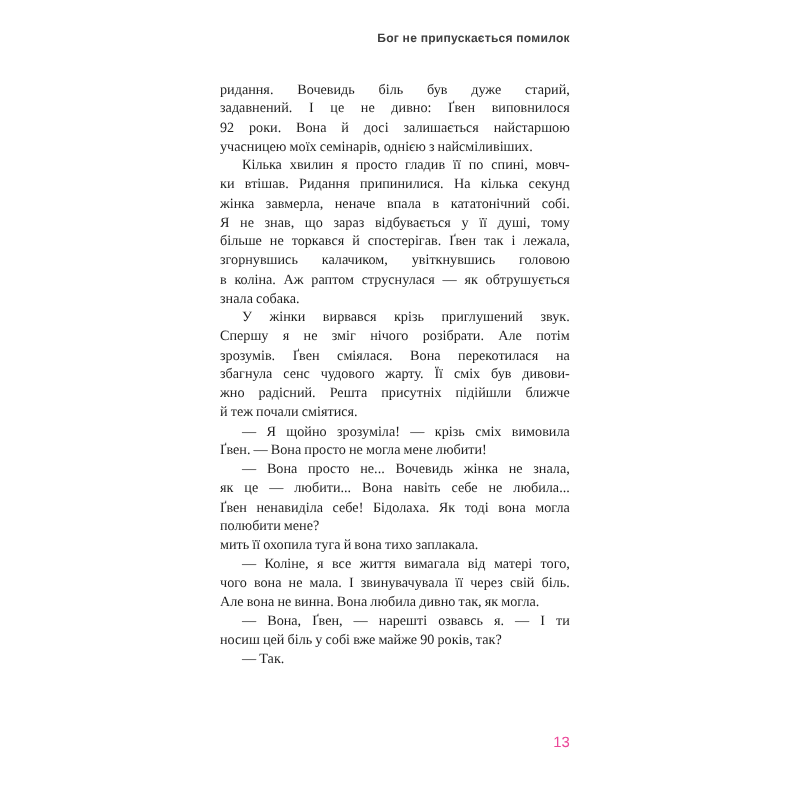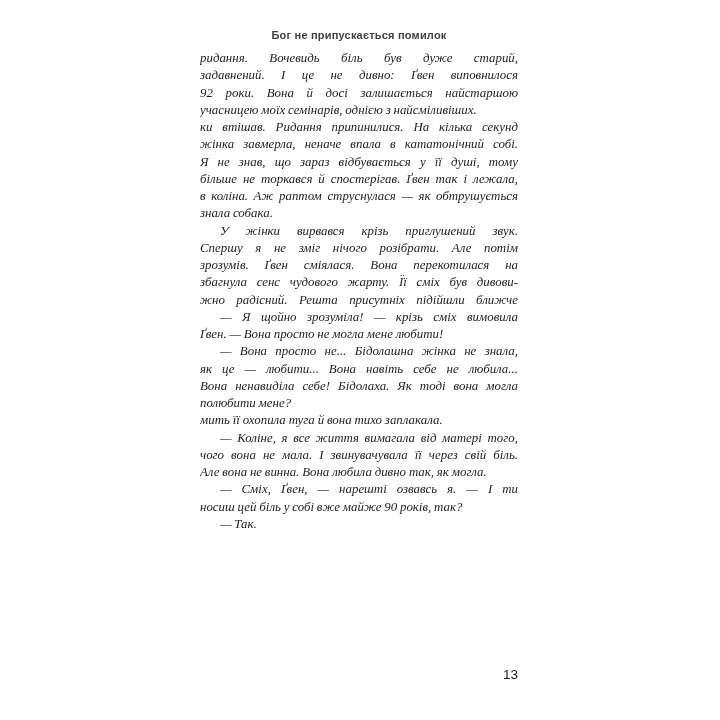--- a/index.html
+++ b/index.html
@@ -15,23 +15,22 @@
     top: 29px; left: 200px; width: 318px;
     text-align: right;
     font-family: "Liberation Sans", sans-serif;
     font-size: 11px;
     font-weight: 700;
     letter-spacing: 0.2px;
     color: #3f3f3f;
   }
   .body-text {
     position: absolute;
-    top: 50px; left: 200px; width: 318px;
+    top: 73px; left: 200px; width: 318px;
     color: #1e1e1e;
-    font-style: italic;
   }
   .line {
     font-family: "Liberation Serif", serif;
     font-size: 12.9px;
     line-height: 17.25px;
     height: 17.25px;
     word-spacing: -0.4px;
     text-align: left;
     overflow: hidden;
   }
@@ -46,47 +45,50 @@
     text-align: right;
     font-family: "Liberation Sans", sans-serif;
     font-size: 13.5px;
     color: #4c4c4c;
   }
 </style>
 </head>
 <body>
 
 <div class="page" style="background: rgb(255, 255, 255);">
-  <div class="running-header" style="color: rgb(63, 63, 63); text-align: center;">Бог не припускається помилок</div>
+  <div class="running-header" style="color: rgb(63, 63, 63);">Бог не припускається помилок</div>
 
   <div class="body-text" style="color: rgb(30, 30, 30);">
       <div class="line just">ридання. Вочевидь біль був дуже старий,</div>
       <div class="line just">задавнений. І це не дивно: Ґвен виповнилося</div>
       <div class="line just">92 роки. Вона й досі залишається найстаршою</div>
       <div class="line">учасницею моїх семінарів, однією з найсміливіших.</div>
+      <div class="line just indent">Кілька хвилин я просто гладив її по спині, мовч-</div>
       <div class="line just">ки втішав. Ридання припинилися. На кілька секунд</div>
       <div class="line just">жінка завмерла, неначе впала в кататонічний собі.</div>
       <div class="line just">Я не знав, що зараз відбувається у її душі, тому</div>
       <div class="line just">більше не торкався й спостерігав. Ґвен так і лежала,</div>
+      <div class="line just">згорнувшись калачиком, увіткнувшись головою</div>
       <div class="line just">в коліна. Аж раптом струснулася — як обтрушується</div>
       <div class="line">знала собака.</div>
       <div class="line just indent">У жінки вирвався крізь приглушений звук.</div>
       <div class="line just">Спершу я не зміг нічого розібрати. Але потім</div>
       <div class="line just">зрозумів. Ґвен сміялася. Вона перекотилася на</div>
       <div class="line just">збагнула сенс чудового жарту. Її сміх був дивови-</div>
       <div class="line just">жно радісний. Решта присутніх підійшли ближче</div>
+      <div class="line">й теж почали сміятися.</div>
       <div class="line just indent">— Я щойно зрозуміла! — крізь сміх вимовила</div>
       <div class="line">Ґвен. — Вона просто не могла мене любити!</div>
-      <div class="line just indent">— Вона просто не... Бідолашна жінка не знала,</div>
+      <div class="line just indent">— Вона просто не... Вочевидь жінка не знала,</div>
       <div class="line just">як це — любити... Вона навіть себе не любила...</div>
-      <div class="line just">Вона ненавиділа себе! Бідолаха. Як тоді вона могла</div>
+      <div class="line just">Ґвен ненавиділа себе! Бідолаха. Як тоді вона могла</div>
       <div class="line">полюбити мене?</div>
       <div class="line">мить її охопила туга й вона тихо заплакала.</div>
       <div class="line just indent">— Коліне, я все життя вимагала від матері того,</div>
       <div class="line just">чого вона не мала. І звинувачувала її через свій біль.</div>
       <div class="line">Але вона не винна. Вона любила дивно так, як могла.</div>
-      <div class="line just indent">— Сміх, Ґвен, — нарешті озвавсь я. — І ти</div>
+      <div class="line just indent">— Вона, Ґвен, — нарешті озвавсь я. — І ти</div>
       <div class="line">носиш цей біль у собі вже майже 90 років, так?</div>
       <div class="line indent">— Так.</div>
     </div>
 
-  <div class="page-number" style="color: #0f172a;">13</div>
+  <div class="page-number" style="color: #ec4899;">13</div>
 </div>
 
 </body></html>

